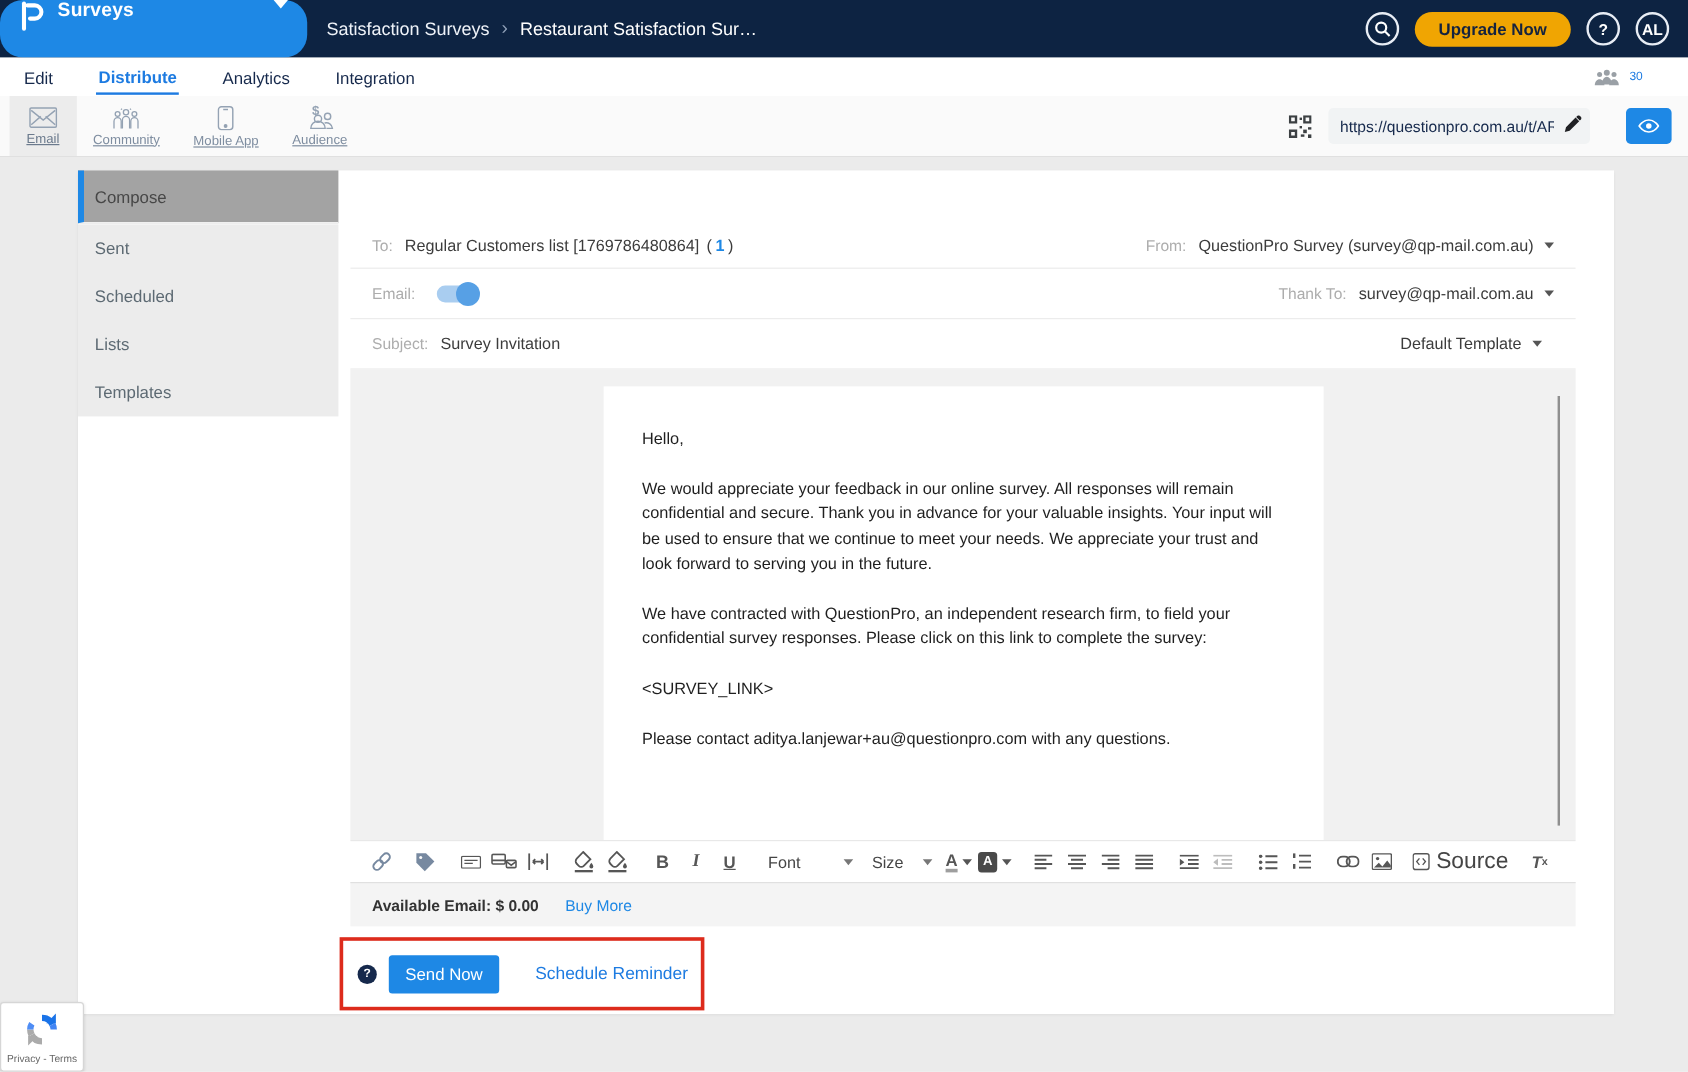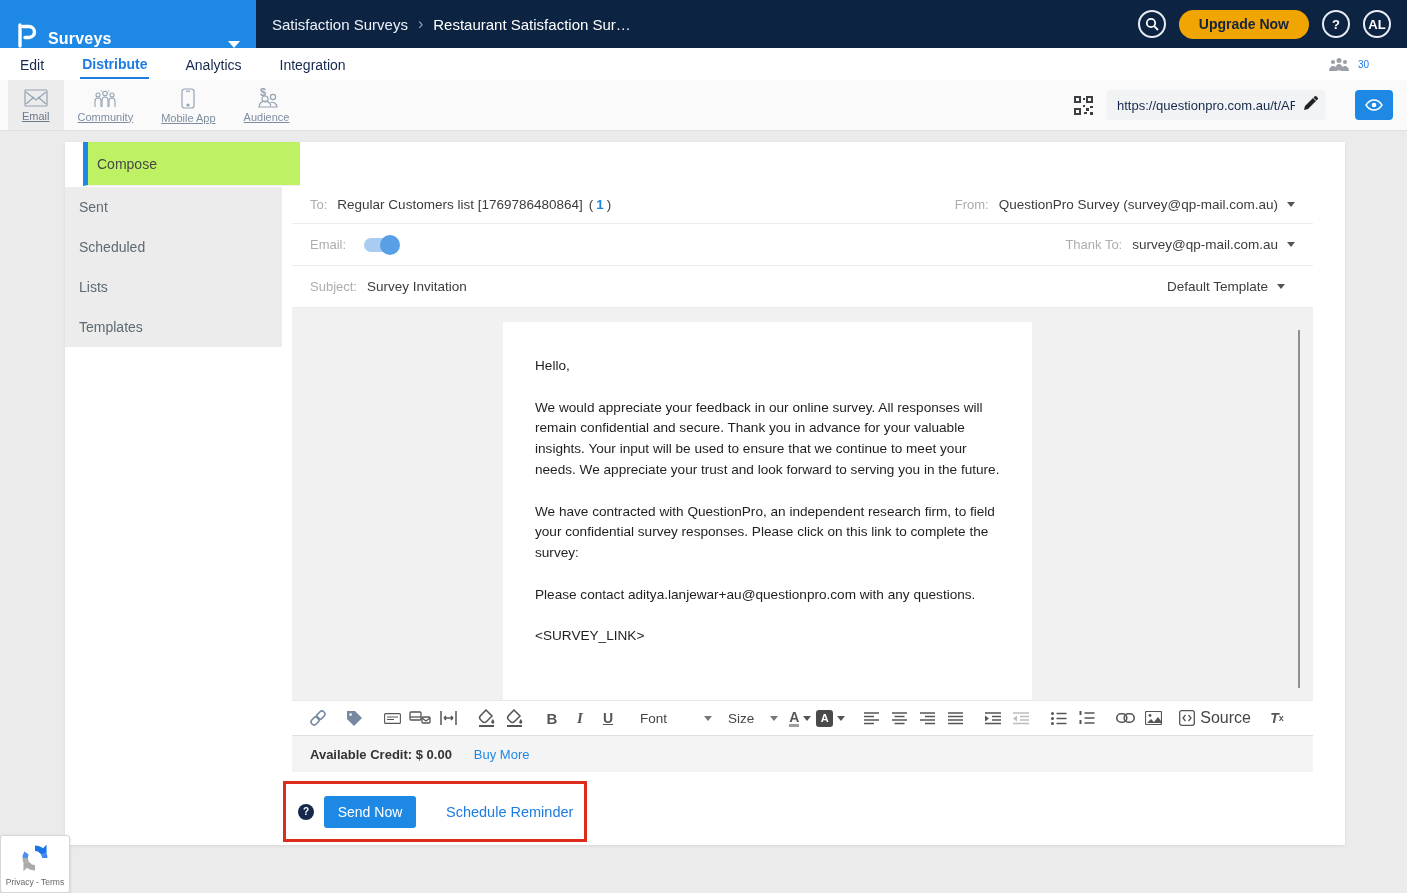--- a/index.html
+++ b/index.html
@@ -4,21 +4,21 @@
 <style>
   * { margin:0; padding:0; box-sizing:border-box; }
   html,body { width:1407px; height:893px; overflow:hidden;
     font-family:"Liberation Sans", sans-serif; background:#ebebeb; }
   .page { position:relative; width:1407px; height:893px; }
 
   
   .topbar { position:absolute; left:0; top:0; width:100%; height:48px;
     background:#0d2342; display:flex; align-items:center; }
   .brand { width:256px; height:48px; background:#1e88e5; display:flex;
-    align-items:flex-end; padding:0 16px; color:#fff; cursor:pointer; }
+    align-items:flex-start; padding:0 16px; color:#fff; cursor:pointer;border-radius:19px; }
   .brand svg { margin-right:10px; }
   .brand-label { font-size:16px; font-weight:700; letter-spacing:.2px; }
   .brand-caret { margin-left:auto; width:0; height:0; border-left:6px solid transparent;
     border-right:6px solid transparent; border-top:7px solid #fff; }
   .crumbs { display:flex; align-items:center; margin-left:16px; font-size:15px; }
   .crumb-parent { color:#eef2f8; cursor:pointer; }
   .crumb-sep { color:#8fa0b8; margin:0 10px; font-size:16px; }
   .crumb-current { color:#fff; }
   .top-actions { margin-left:auto; display:flex; align-items:center; gap:13px; padding-right:16px; }
   .circle-btn { width:28px; height:28px; border-radius:50%; border:2px solid #e8edf5;
@@ -56,22 +56,22 @@
   .pencil { position:absolute; right:7px; top:6px; color:#202124; cursor:pointer; }
   .eye-btn { margin-left:30px; width:38px; height:30px; border:none; border-radius:4px;
     background:#1e88e5; color:#fff; cursor:pointer; display:flex; align-items:center;
     justify-content:center; }
 
   
   .card { position:absolute; left:65px; top:142px; width:1280px; height:703px;
     background:#fff; box-shadow:0 1px 3px rgba(0,0,0,.08); }
 
   
-  .side-active { position:absolute; left:18px; top:0; width:217px; height:44px;
-    border-left:5px solid #1e88e5; border-bottom:1px solid #f0f0f0; background:#bef264;
+  .side-active { position:absolute; left:0; top:0; width:217px; height:44px;
+    border-left:5px solid #1e88e5; border-bottom:1px solid #f0f0f0; background:#a3a3a3;
     display:flex; align-items:center; padding-left:9px; font-size:14px; color:#474747;
     cursor:pointer; }
   .side-list { position:absolute; left:0; top:45px; width:217px; background:#ececec; }
   .side-item { height:40px; display:flex; align-items:center; padding-left:14px;
     font-size:14px; color:#5d6a73; cursor:pointer; }
 
   
   .form { position:absolute; left:227px; top:0; width:1021px; }
   .frow { position:absolute; left:0; width:1021px; display:flex; align-items:center;
     border-bottom:1px solid #ececec; padding:0 18px; }
@@ -85,21 +85,21 @@
   .caret { width:0; height:0; border-left:4.5px solid transparent;
     border-right:4.5px solid transparent; border-top:5px solid #555; margin-left:9px; }
   .toggle { width:34px; height:14px; background:#a9cdf0; border-radius:7px;
     position:relative; cursor:pointer; margin-left:8px; }
   .toggle-knob { position:absolute; right:-2px; top:-3px; width:20px; height:20px;
     border-radius:50%; background:#57a0e5; }
 
   
   .editor { position:absolute; left:0; top:166px; width:1021px; height:392px;
     background:#f1f1f1; }
-  .paper { position:absolute; left:211px; top:14px; width:529px; height:378px;
+  .paper { position:absolute; left:211px; top:14px; width:600px; height:378px;
     background:#fff; padding:34px 32px 0; font-size:13.6px; line-height:20.8px;
     color:#1f1f1f; cursor:text; }
   .paper p { margin:0 0 20.8px; }
   .vscroll { position:absolute; right:13px; top:22px; width:2px; height:358px; background:#8f8f8f; }
 
   
   .edbar { position:absolute; left:0; top:558px; width:1021px; height:35px; background:#fff;
     border-top:1px solid #e8e8e8; display:flex; align-items:center; padding:0 14px;
     color:#565656; }
   .ti { display:flex; align-items:center; justify-content:center; min-width:24px; height:26px;
@@ -109,21 +109,21 @@
   .ti.disabled { color:#bdbdbd; cursor:default; }
   .glyph-b { font-weight:700; font-size:15px; }
   .glyph-i { font-style:italic; font-family:"Liberation Serif",serif; font-size:15px; font-weight:700; }
   .glyph-u { text-decoration:underline; font-size:14px; font-weight:700; }
   .dd { display:flex; align-items:center; gap:16px; font-size:13.5px; color:#454545;
     margin:0 10px 0 6px; cursor:pointer; }
   .dd .caret { margin-left:0; border-top-color:#777; }
   .color-a { font-size:14px; font-weight:700; border-bottom:3px solid #9e9e9e; line-height:14px; }
   .bg-a { width:17px; height:17px; background:#4a4a4a; color:#fff; border-radius:3px;
     font-size:11px; font-weight:700; display:flex; align-items:center; justify-content:center; }
-  .src-label { font-size:16px; color:#454545; margin-left:5px; }
+  .src-label { font-size:19px; color:#454545; margin-left:5px; }
   .tx { font-size:14px; font-weight:700; font-style:italic; }
   .tx small { font-size:9px; font-style:normal; }
 
   
   .credit { position:absolute; left:0; top:593px; width:1021px; height:37px; background:#f4f4f4;
     border-top:1px solid #e0e0e0; display:flex; align-items:center; padding:0 18px; }
   .credit-label { font-size:13px; color:#333; font-weight:700; }
   .buy-more { font-size:13px; color:#1e88e5; margin-left:22px; cursor:pointer; }
 
   
@@ -304,22 +304,22 @@
           <span class="fvalue">Default Template</span>
           <span class="caret"></span>
         </span>
       </div>
 
       <div class="editor">
         <div class="paper">
           <p>Hello,</p>
           <p>We would appreciate your feedback in our online survey. All responses will remain confidential and secure. Thank you in advance for your valuable insights. Your input will be used to ensure that we continue to meet your needs. We appreciate your trust and look forward to serving you in the future.</p>
           <p>We have contracted with QuestionPro, an independent research firm, to field your confidential survey responses. Please click on this link to complete the survey:</p>
+          <p>&lt;SURVEY_LINK&gt;</p>
           <p>Please contact aditya.lanjewar+au@questionpro.com with any questions.</p>
-          <p>&lt;SURVEY_LINK&gt;</p>
         </div>
         <div class="vscroll"></div>
       </div>
 
       <div class="edbar">
         <span class="ti bluish">
           <svg width="18" height="18" viewBox="0 0 18 18" fill="none" stroke="currentColor" stroke-width="1.6">
             <g transform="rotate(-45 9 9)">
                 <rect x="0.5" y="6" width="9" height="6" rx="3"></rect>
                 <rect x="8.5" y="6" width="9" height="6" rx="3"></rect>
@@ -451,21 +451,21 @@
           </svg>
           <span class="src-label">Source</span>
         </span>
         <span class="ti tx" style="margin-left:10px">
           <span>T</span>
             <small>x</small>
         </span>
       </div>
 
       <div class="credit">
-        <span class="credit-label">Available Credit: $ 0.00</span>
+        <span class="credit-label">Available Email: $ 0.00</span>
         <span class="buy-more">Buy More</span>
       </div>
     </div>
 
     <div class="annotation">
       <span class="help-dot">?</span>
       <button class="send-btn">Send Now</button>
       <span class="sched-link">Schedule Reminder</span>
     </div>
   </main>

